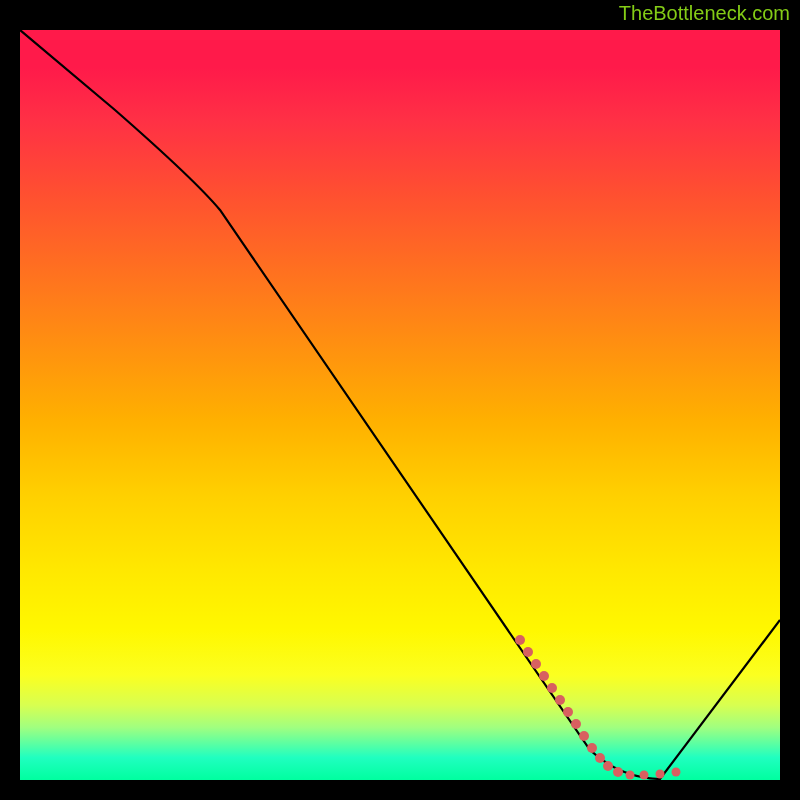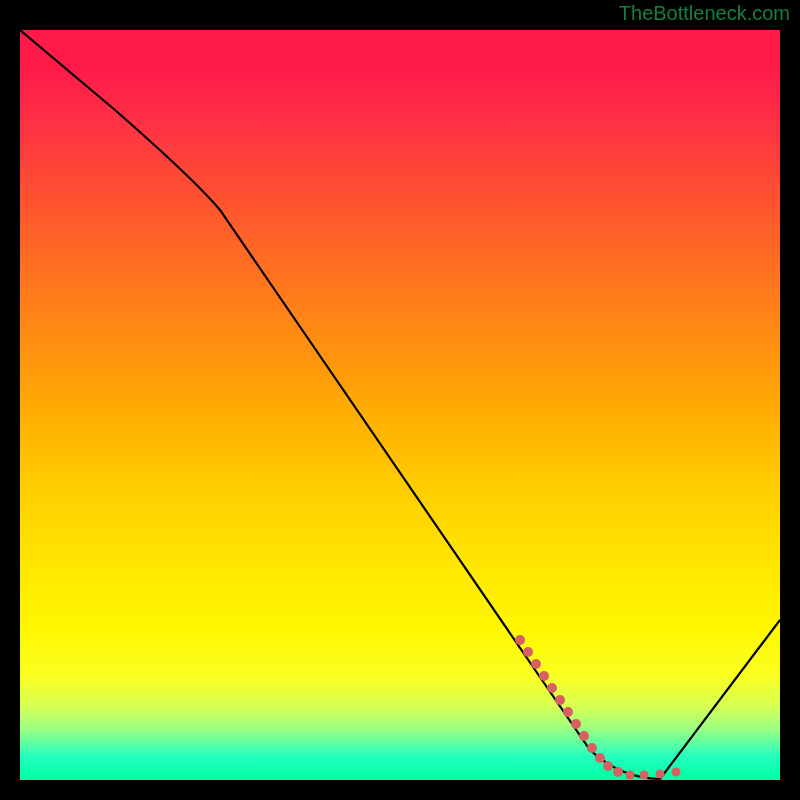--- a/index.html
+++ b/index.html
@@ -8,21 +8,21 @@
     height: 800px;
     background: #000;
     position: relative;
     overflow: hidden;
     font-family: Arial, sans-serif;
   }
   .attribution {
     position: absolute;
     top: 2px;
     right: 10px;
-    color: #15803d;
+    color: #84cc16;
     font-size: 20px;
     z-index: 10;
   }
   .plot-area {
     position: absolute;
     left: 20px;
     top: 30px;
     width: 760px;
     height: 750px;
   }

